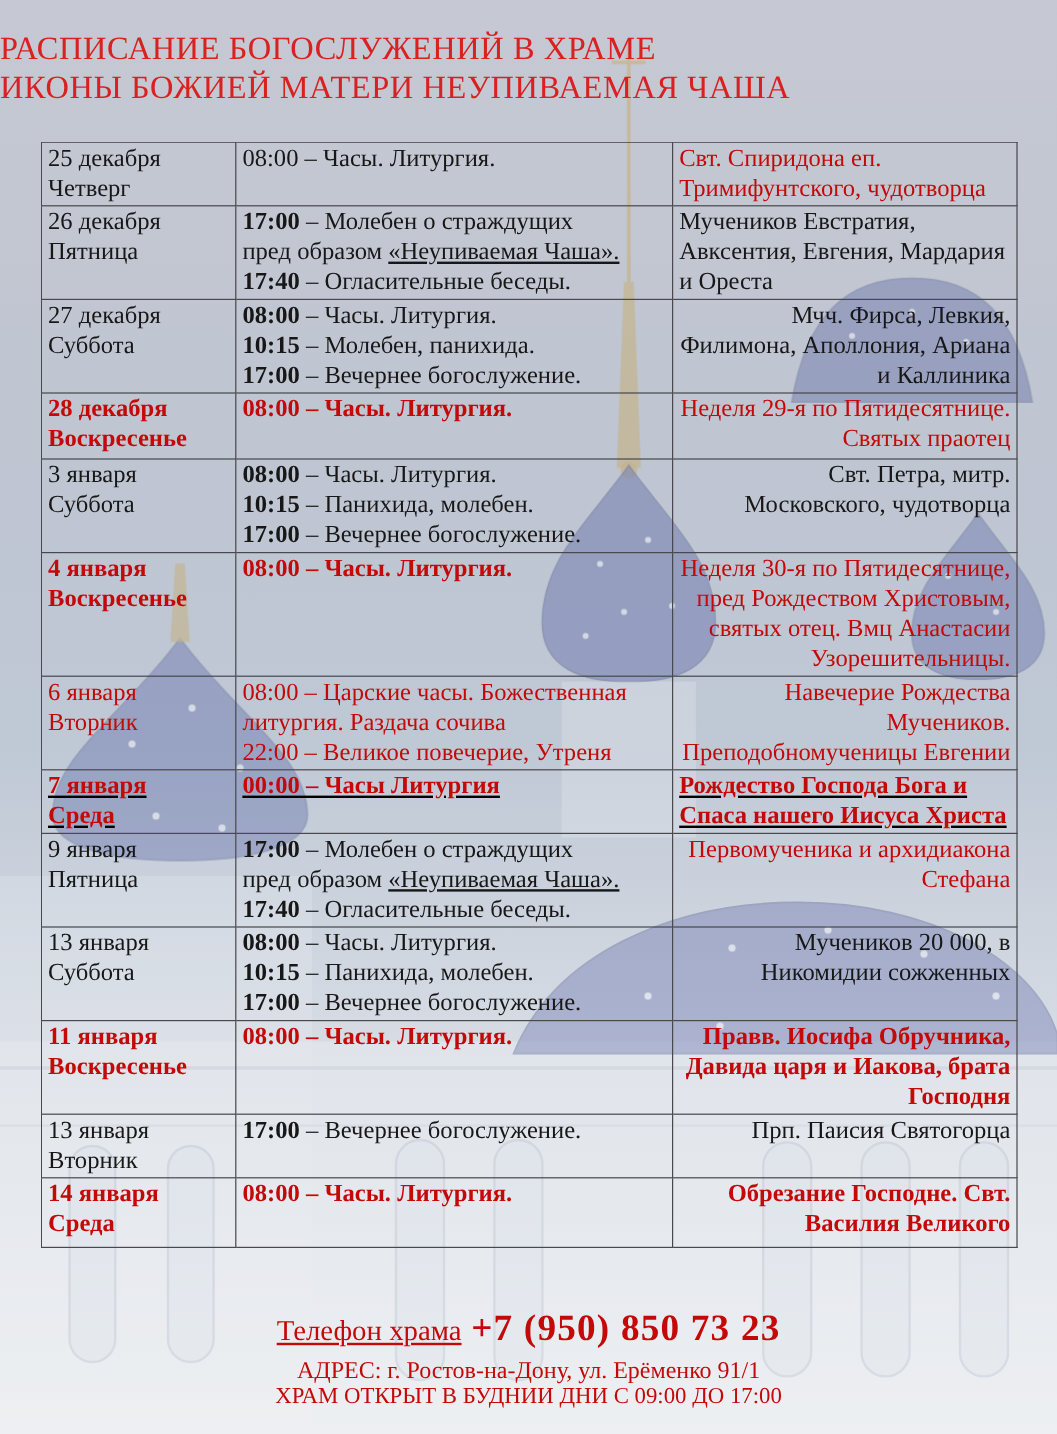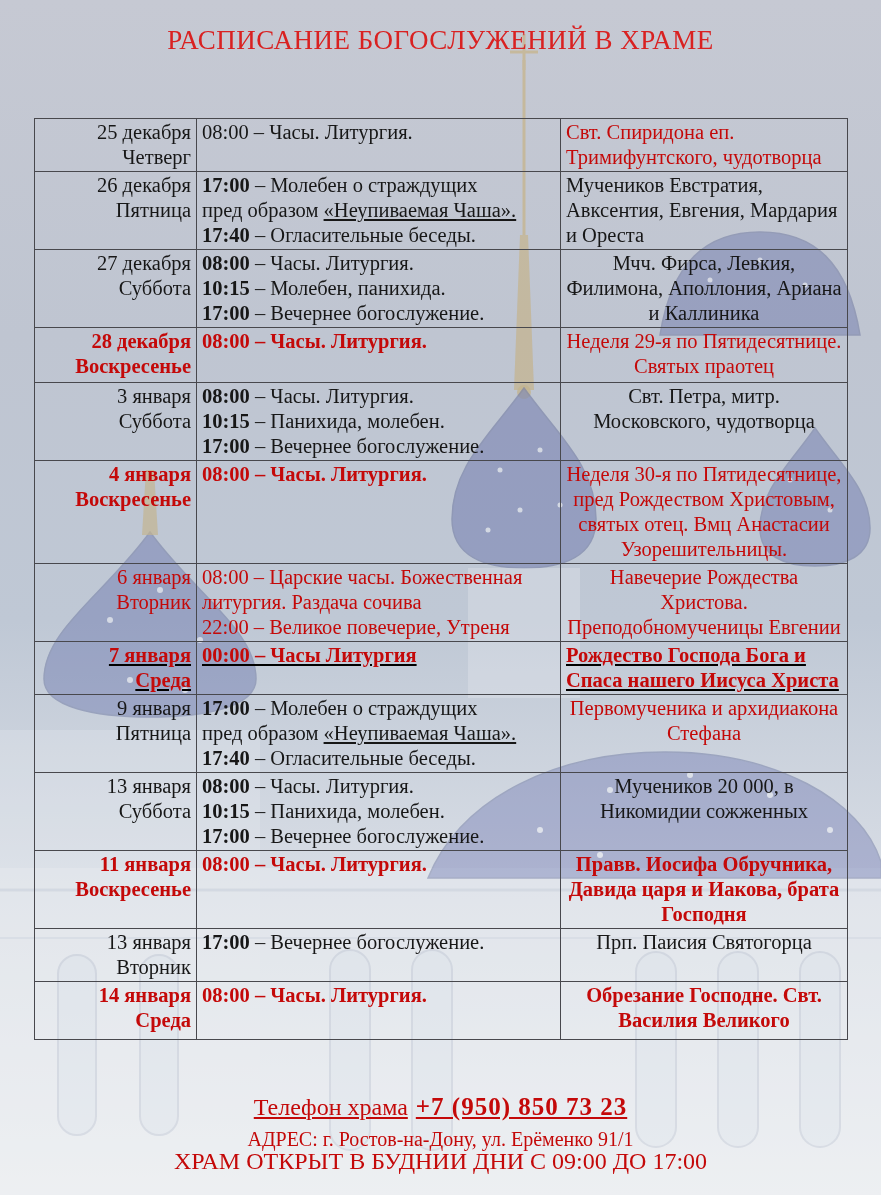--- a/index.html
+++ b/index.html
@@ -3,46 +3,46 @@
 <meta charset="utf-8">
 <style>
   html,body{margin:0;padding:0;}
   body{width:881px;height:1195px;overflow:hidden;}
   .page{position:relative;width:881px;height:1195px;
         font-family:"Liberation Serif","DejaVu Serif",serif;
         background:linear-gradient(180deg,#c6c9d3 0%,#bfc5d1 28%,#bfc8d5 52%,#d8dde5 74%,#eceef1 100%);}
   .bg-layer{position:absolute;inset:0;z-index:0;}
   .content{position:relative;z-index:1;}
 
-  .title{padding-top:24px;text-align:center;color:#d92121;
+  .title{padding-top:24px;text-align:left;color:#d92121;
          font-size:27px;line-height:33px;letter-spacing:.5px;}
 
   table.schedule{position:absolute;top:118px;left:34px;width:813px;
                  border-collapse:collapse;table-layout:fixed;}
   .schedule td{border:1.5px solid #48484d;vertical-align:top;
                font-size:20.5px;line-height:25px;padding:1px 5px;}
-  .date-cell{text-align:right;padding-top:2px;}
+  .date-cell{text-align:left;padding-top:2px;}
   .services-cell{padding-left:9px;}
   .services-cell div{white-space:nowrap;}
   .feast-cell div{white-space:nowrap;}
   .feast-cell{padding-left:4px;padding-right:4px;padding-top:2px;}
   .c-black{color:#171717;}
   .c-red{color:#c40909;}
   .c-red-bold{color:#c40909;font-weight:bold;}
   .b{font-weight:bold;}
   .u{text-decoration:underline;}
   .a-left{text-align:left;}
-  .a-center{text-align:center;}
+  .a-center{text-align:right;}
 
   .footer{position:absolute;top:1090px;left:0;width:881px;text-align:center;color:#c40909;}
   .phone-line{line-height:34px;}
   .phone-label{font-size:24px;text-decoration:underline;margin-right:8px;}
-  .phone-number{font-size:25px;font-weight:bold;text-decoration:underline;letter-spacing:1px;}
+  .phone-number{font-size:31px;font-weight:bold;letter-spacing:1px;}
   .addr{font-size:20px;line-height:22px;margin-top:1px;}
-  .hours{font-size:24px;line-height:22px;}
+  .hours{font-size:19px;line-height:22px;}
   .rector{font-size:21px;line-height:22px;}
 </style>
 </head>
 <body>
 
 <div class="page">
 
   <div class="bg-layer">
     <svg width="881" height="1195" viewBox="0 0 881 1195" xmlns="http://www.w3.org/2000/svg">
       <g opacity="0.5">
@@ -106,20 +106,21 @@
             <circle cx="600" cy="855" r="3"></circle>
         </g>
       </g>
     </svg>
   </div>
 
   <div class="content">
 
     <div class="title">
       <div>РАСПИСАНИЕ БОГОСЛУЖЕНИЙ В ХРАМЕ</div>
+      <div>ИКОНЫ БОЖИЕЙ МАТЕРИ НЕУПИВАЕМАЯ ЧАША</div>
     </div>
 
     <table class="schedule">
       <colgroup>
         <col style="width:162px">
           <col style="width:364px">
           <col style="width:287px">
       </colgroup>
       <tbody id="schedule-body">
           <tr style="height: 50px;">
@@ -215,21 +216,21 @@
               <div>6 января</div>
               <div>Вторник</div>
             </td>
             <td class="services-cell c-red">
               <div><span>08:00 – Царские часы. Божественная</span></div>
               <div><span>литургия. Раздача сочива</span></div>
               <div><span>22:00 – Великое повечерие, Утреня</span></div>
             </td>
             <td class="feast-cell c-red a-center">
               <div>Навечерие Рождества</div>
-              <div>Христова.</div>
+              <div>Мучеников.</div>
               <div>Преподобномученицы Евгении</div>
             </td>
           </tr>
           <tr style="height: 50px; text-decoration: underline;">
             <td class="date-cell c-red-bold">
               <div>7 января</div>
               <div>Среда</div>
             </td>
             <td class="services-cell c-red-bold">
               <div><span>00:00 – Часы Литургия</span></div>

